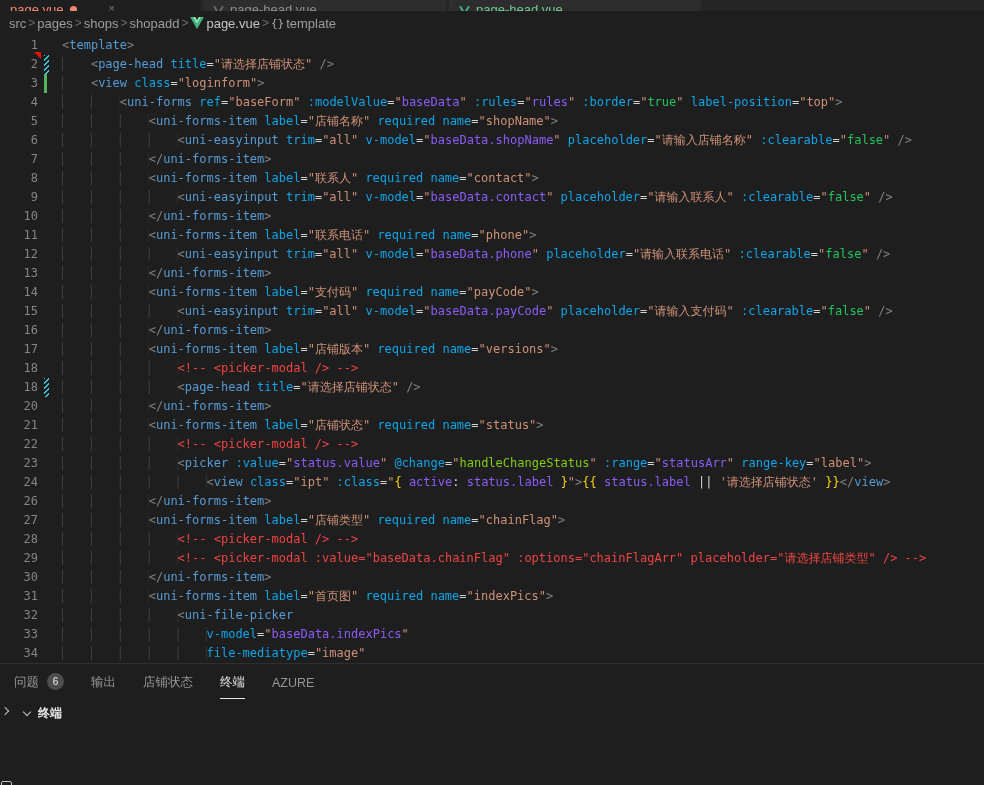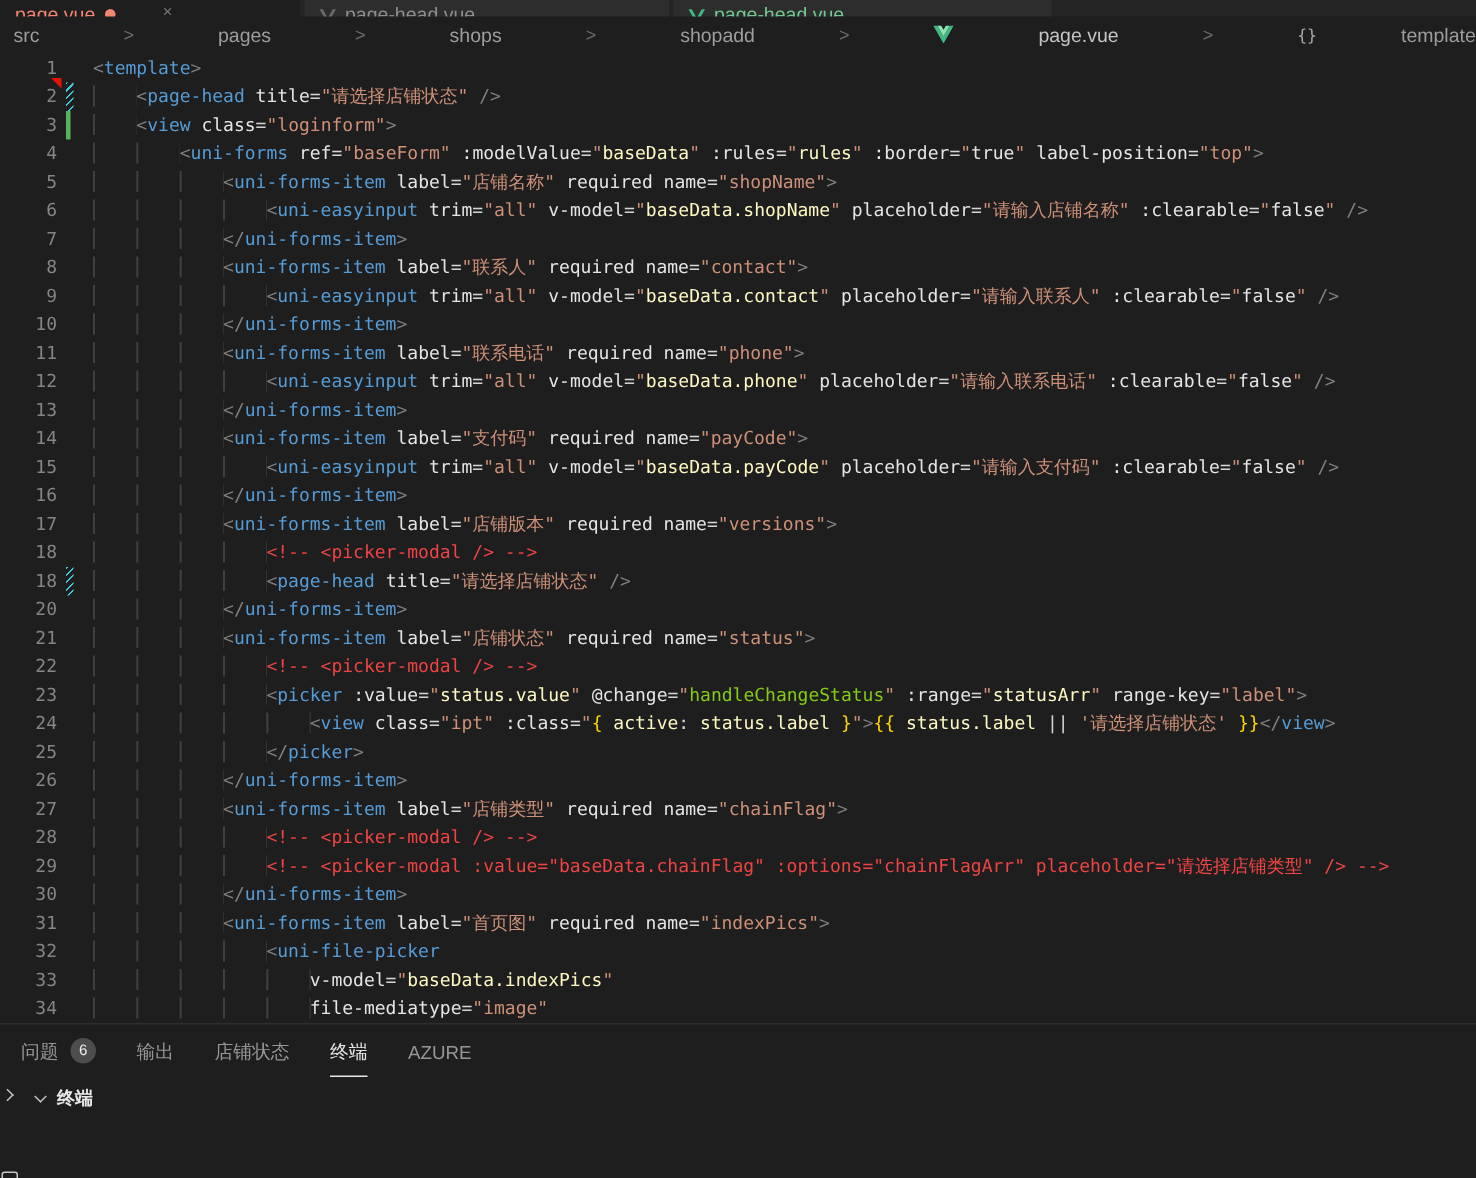--- a/index.html
+++ b/index.html
@@ -13,35 +13,35 @@
   .tab.active { background:#1e1e1e; width:200px; }
   .tab.t2 { background:#2d2d2d; width:243px; margin-left:3px; color:#8f8f8f; }
   .tab.t3 { background:#2d2d2d; width:252px; margin-left:3px; color:#73c991; }
   .tab .dot { width:7px; height:7px; border-radius:50%; background:#f48771; margin-top:4px; }
   .tab .closex { color:#7a7a7a; font-size:11px; margin-left:26px; }
   .t1label { color:#f48771; }
   .vicon { margin-top:2px; }
 
   
   .breadcrumb { height:24px; display:flex; align-items:center; padding-left:9px;
-    font-size:13px; color:#9d9d9d; gap:14px; background:#1e1e1e;justify-content:space-between; }
+    font-size:13px; color:#9d9d9d; gap:2px; background:#1e1e1e; }
   .bsep { color:#6d6d6d; font-size:12px; }
   .bitem { white-space:nowrap; }
   .curly { color:#a8a8a8; font-family:"DejaVu Sans Mono", monospace; font-size:11px; }
 
   
   .editor { padding-top:1px; }
   .line { display:flex; height:19px; line-height:19px;
     font-family:"DejaVu Sans Mono", monospace; font-size:12px; white-space:pre; }
   .num { width:38px; text-align:right; color:#858585; flex:none; }
   .deco { width:24px; flex:none; position:relative; }
   .code { flex:1; overflow:hidden; }
-  .p { color:#808080; } .t { color:#569cd6; } .a { color:#e5e5e5; }
-  .e { color:#d4d4d4; } .s { color:#ce9178; } .x { color:#fef9c3; }
-  .k { color:#e5e5e5; } .f { color:#84cc16; } .c { color:#ef4444; }
+  .p { color:#808080; } .t { color:#569cd6; } .a { color:#0ea5e9; }
+  .e { color:#d4d4d4; } .s { color:#ce9178; } .x { color:#8b5cf6; }
+  .k { color:#22c55e; } .f { color:#84cc16; } .c { color:#ef4444; }
   .b { color:#ffd700; }
   .ind { background-image:linear-gradient(90deg,#404040 1px,transparent 1px);
          background-size:4ch 100%; }
   .gut-mod { position:absolute; left:6px; top:0; width:5px; height:19px;
     background:repeating-linear-gradient(135deg,#3ec9e0 0 1px,transparent 1px 3.5px); }
   .gut-add { position:absolute; left:6px; top:0; width:3px; height:19px; background:#55b35a; }
   .gut-flag { position:absolute; left:-4px; top:-3px; width:0; height:0;
     border-top:7px solid #e51400; border-left:7px solid transparent; }
 
   
@@ -129,21 +129,20 @@
     <div class="line"><span class="num">15</span><span class="deco"></span><span class="code"><span class="ind">                </span><span class="p">&lt;</span><span class="t">uni-easyinput</span><span class="e"> </span><span class="a">trim</span><span class="e">=</span><span class="s">"all"</span><span class="e"> </span><span class="a">v-model</span><span class="e">=</span><span class="s">"</span><span class="x">baseData.payCode</span><span class="s">"</span><span class="e"> </span><span class="a">placeholder</span><span class="e">=</span><span class="s">"请输入支付码"</span><span class="e"> </span><span class="a">:clearable</span><span class="e">=</span><span class="s">"</span><span class="k">false</span><span class="s">"</span><span class="e"> </span><span class="p">/&gt;</span></span></div>
     <div class="line"><span class="num">16</span><span class="deco"></span><span class="code"><span class="ind">            </span><span class="p">&lt;/</span><span class="t">uni-forms-item</span><span class="p">&gt;</span></span></div>
     <div class="line"><span class="num">17</span><span class="deco"></span><span class="code"><span class="ind">            </span><span class="p">&lt;</span><span class="t">uni-forms-item</span><span class="e"> </span><span class="a">label</span><span class="e">=</span><span class="s">"店铺版本"</span><span class="e"> </span><span class="a">required</span><span class="e"> </span><span class="a">name</span><span class="e">=</span><span class="s">"versions"</span><span class="p">&gt;</span></span></div>
     <div class="line"><span class="num">18</span><span class="deco"></span><span class="code"><span class="ind">                </span><span class="c">&lt;!-- &lt;picker-modal /&gt; --&gt;</span></span></div>
     <div class="line"><span class="num">18</span><span class="deco"><span class="gut-mod"></span></span><span class="code"><span class="ind">                </span><span class="p">&lt;</span><span class="t">page-head</span><span class="e"> </span><span class="a">title</span><span class="e">=</span><span class="s">"请选择店铺状态"</span><span class="e"> </span><span class="p">/&gt;</span></span></div>
     <div class="line"><span class="num">20</span><span class="deco"></span><span class="code"><span class="ind">            </span><span class="p">&lt;/</span><span class="t">uni-forms-item</span><span class="p">&gt;</span></span></div>
     <div class="line"><span class="num">21</span><span class="deco"></span><span class="code"><span class="ind">            </span><span class="p">&lt;</span><span class="t">uni-forms-item</span><span class="e"> </span><span class="a">label</span><span class="e">=</span><span class="s">"店铺状态"</span><span class="e"> </span><span class="a">required</span><span class="e"> </span><span class="a">name</span><span class="e">=</span><span class="s">"status"</span><span class="p">&gt;</span></span></div>
     <div class="line"><span class="num">22</span><span class="deco"></span><span class="code"><span class="ind">                </span><span class="c">&lt;!-- &lt;picker-modal /&gt; --&gt;</span></span></div>
     <div class="line"><span class="num">23</span><span class="deco"></span><span class="code"><span class="ind">                </span><span class="p">&lt;</span><span class="t">picker</span><span class="e"> </span><span class="a">:value</span><span class="e">=</span><span class="s">"</span><span class="x">status.value</span><span class="s">"</span><span class="e"> </span><span class="a">@change</span><span class="e">=</span><span class="s">"</span><span class="f">handleChangeStatus</span><span class="s">"</span><span class="e"> </span><span class="a">:range</span><span class="e">=</span><span class="s">"</span><span class="x">statusArr</span><span class="s">"</span><span class="e"> </span><span class="a">range-key</span><span class="e">=</span><span class="s">"label"</span><span class="p">&gt;</span></span></div>
     <div class="line"><span class="num">24</span><span class="deco"></span><span class="code"><span class="ind">                    </span><span class="p">&lt;</span><span class="t">view</span><span class="e"> </span><span class="a">class</span><span class="e">=</span><span class="s">"ipt"</span><span class="e"> </span><span class="a">:class</span><span class="e">=</span><span class="s">"</span><span class="b">{</span><span class="x"> active</span><span class="e">:</span><span class="x"> status.label </span><span class="b">}</span><span class="s">"</span><span class="p">&gt;</span><span class="b">{{</span><span class="x"> status.label </span><span class="e">|| </span><span class="s">'请选择店铺状态'</span><span class="b"> }}</span><span class="p">&lt;/</span><span class="t">view</span><span class="p">&gt;</span></span></div>
-    <div class="line"><span class="num">25</span><span class="deco"></span><span class="code"><span class="ind">                </span><span class="p">&lt;/</span><span class="t">picker</span><span class="p">&gt;</span></span></div>
     <div class="line"><span class="num">26</span><span class="deco"></span><span class="code"><span class="ind">            </span><span class="p">&lt;/</span><span class="t">uni-forms-item</span><span class="p">&gt;</span></span></div>
     <div class="line"><span class="num">27</span><span class="deco"></span><span class="code"><span class="ind">            </span><span class="p">&lt;</span><span class="t">uni-forms-item</span><span class="e"> </span><span class="a">label</span><span class="e">=</span><span class="s">"店铺类型"</span><span class="e"> </span><span class="a">required</span><span class="e"> </span><span class="a">name</span><span class="e">=</span><span class="s">"chainFlag"</span><span class="p">&gt;</span></span></div>
     <div class="line"><span class="num">28</span><span class="deco"></span><span class="code"><span class="ind">                </span><span class="c">&lt;!-- &lt;picker-modal /&gt; --&gt;</span></span></div>
     <div class="line"><span class="num">29</span><span class="deco"></span><span class="code"><span class="ind">                </span><span class="c">&lt;!-- &lt;picker-modal :value="baseData.chainFlag" :options="chainFlagArr" placeholder="请选择店铺类型" /&gt; --&gt;</span></span></div>
     <div class="line"><span class="num">30</span><span class="deco"></span><span class="code"><span class="ind">            </span><span class="p">&lt;/</span><span class="t">uni-forms-item</span><span class="p">&gt;</span></span></div>
     <div class="line"><span class="num">31</span><span class="deco"></span><span class="code"><span class="ind">            </span><span class="p">&lt;</span><span class="t">uni-forms-item</span><span class="e"> </span><span class="a">label</span><span class="e">=</span><span class="s">"首页图"</span><span class="e"> </span><span class="a">required</span><span class="e"> </span><span class="a">name</span><span class="e">=</span><span class="s">"indexPics"</span><span class="p">&gt;</span></span></div>
     <div class="line"><span class="num">32</span><span class="deco"></span><span class="code"><span class="ind">                </span><span class="p">&lt;</span><span class="t">uni-file-picker</span></span></div>
     <div class="line"><span class="num">33</span><span class="deco"></span><span class="code"><span class="ind">                    </span><span class="a">v-model</span><span class="e">=</span><span class="s">"</span><span class="x">baseData.indexPics</span><span class="s">"</span></span></div>
     <div class="line"><span class="num">34</span><span class="deco"></span><span class="code"><span class="ind">                    </span><span class="a">file-mediatype</span><span class="e">=</span><span class="s">"image"</span></span></div>
   </div>

